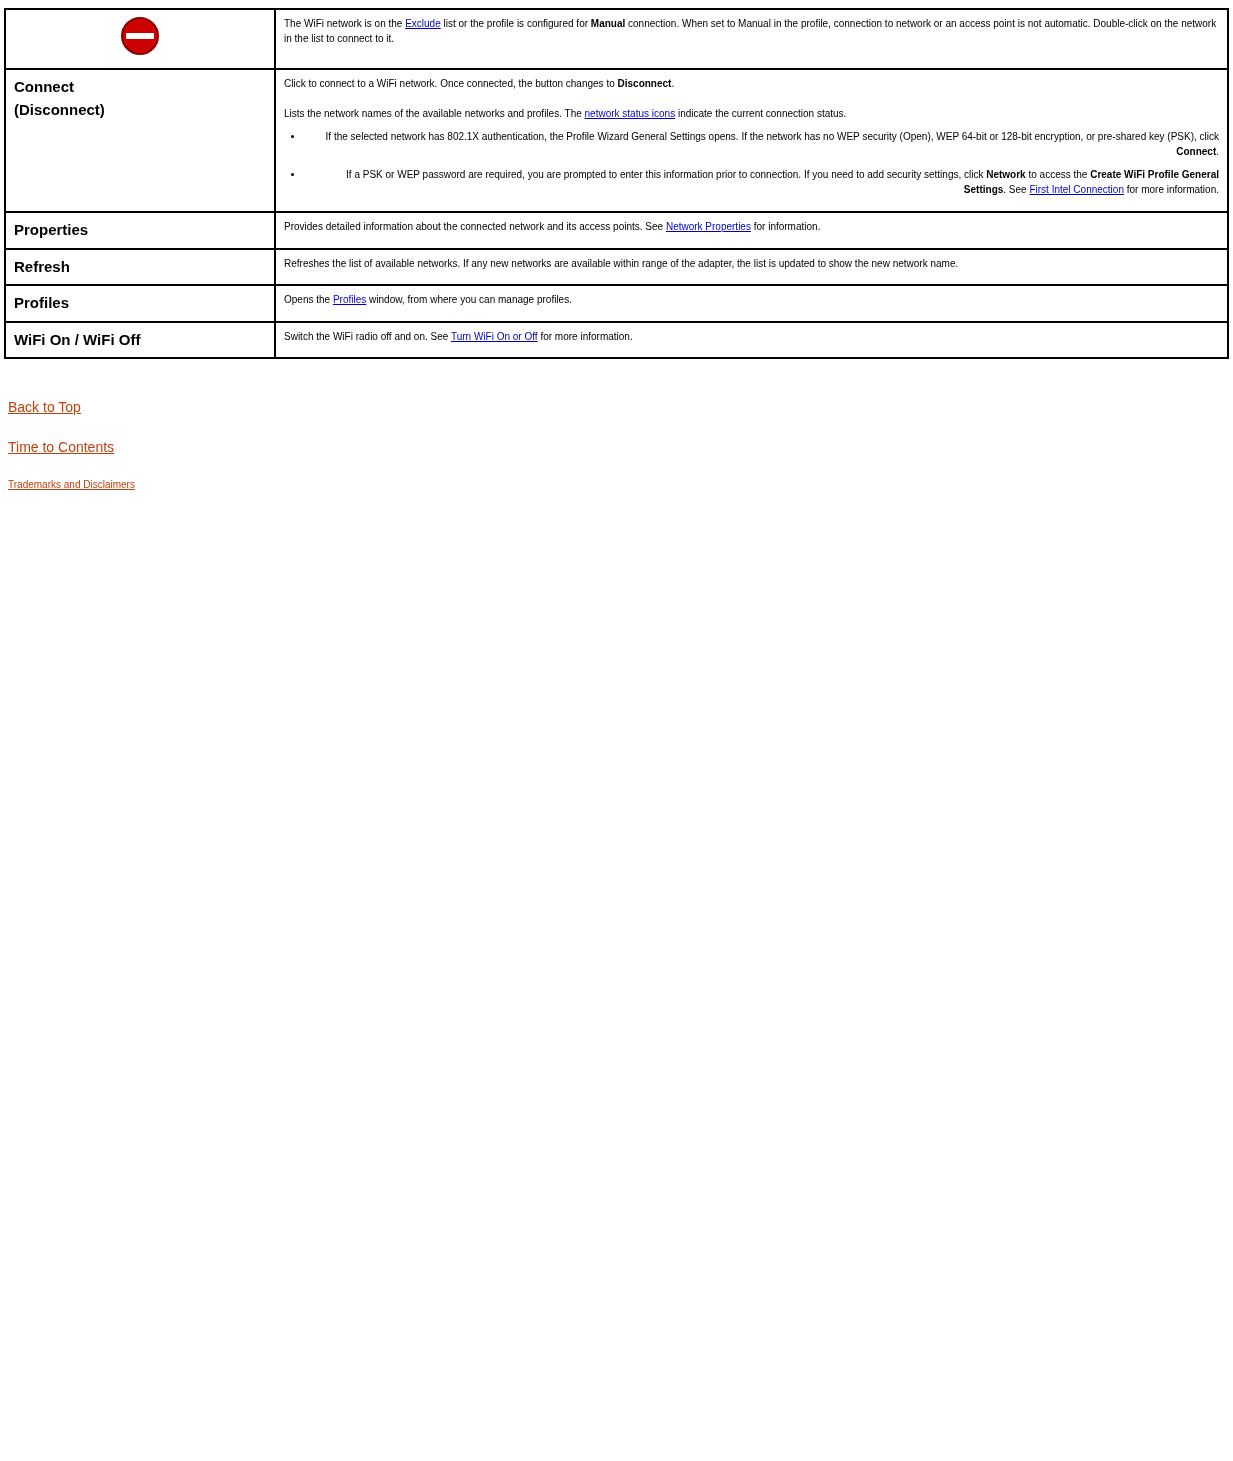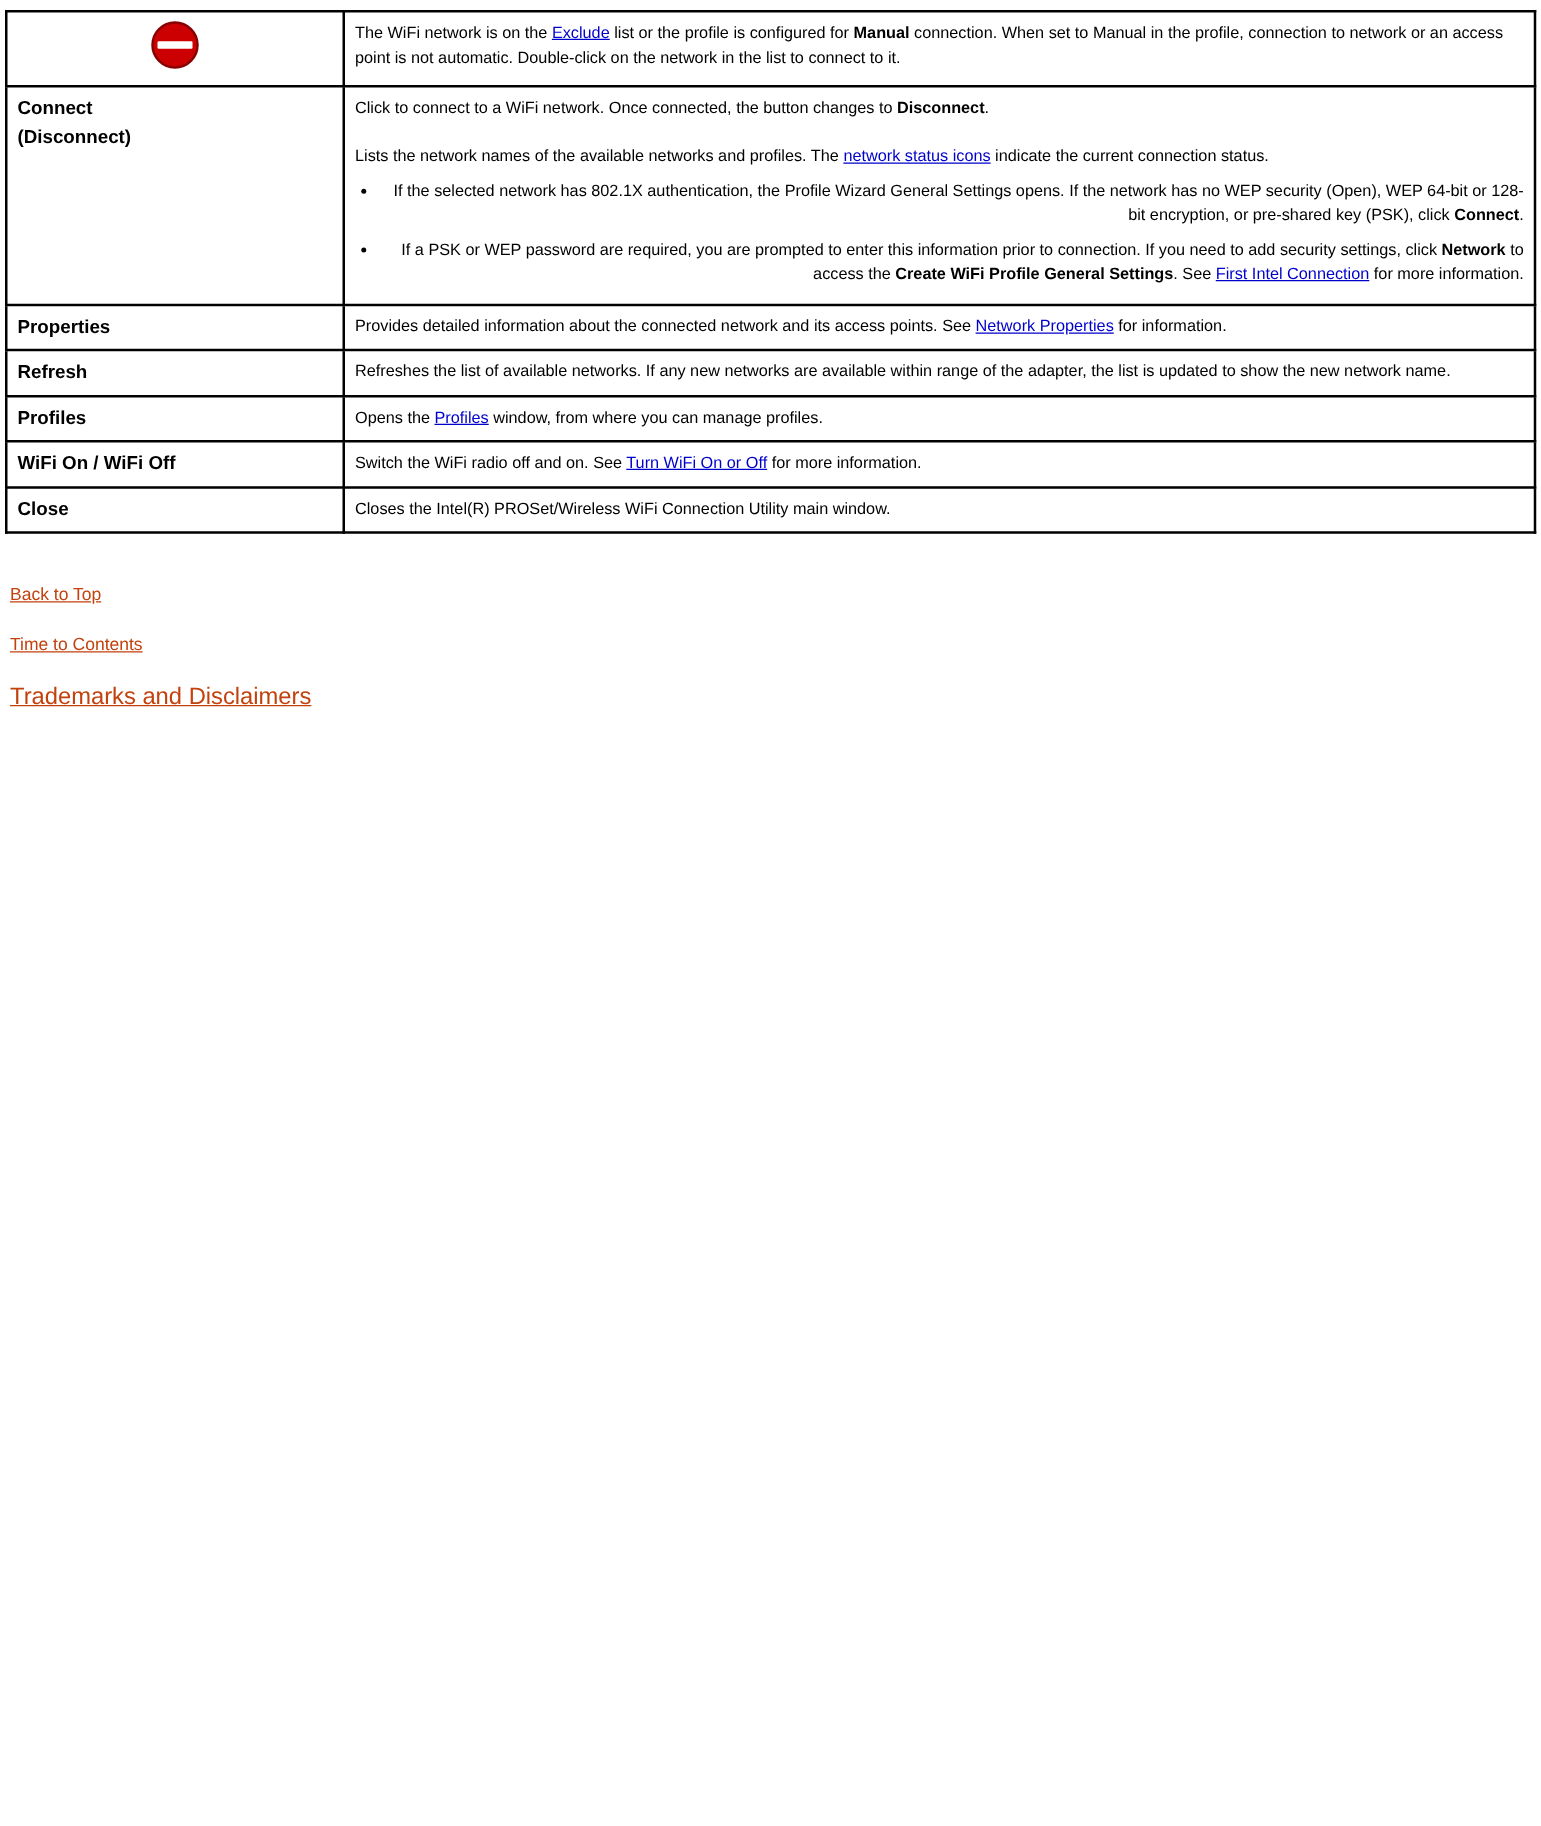--- a/index.html
+++ b/index.html
@@ -26,21 +26,21 @@
       padding: 6px 8px;
       line-height: 1.5;
     }
     td.label-cell {
       width: 270px;
       font-weight: bold;
       font-size: 15px;
       white-space: nowrap;
     }
     td.desc-cell {
-      font-size: 13px;
+      font-size: 10px;
     }
     .icon-cell {
       width: 60px;
       text-align: center;
       vertical-align: middle;
     }
     ul {
       margin-left: 20px;
       margin-top: 8px;
     }
@@ -58,21 +58,21 @@
     }
     .footer-links a {
       display: block;
       margin-bottom: 24px;
       font-size: 14px;
       color: #c2410c;
       text-decoration: underline;
     }
     .footer-links .trademarks {
       margin-top: 0;
-      font-size: 19px;
+      font-size: 10px;
     }
     strong {
       font-weight: bold;
     }
   </style>
 </head>
 <body>
 
 <div class="page-wrapper">
   <table>
@@ -124,24 +124,20 @@
       </td>
     </tr>
 
     <tr>
       <td class="label-cell">WiFi On /  WiFi Off</td>
       <td class="desc-cell">
         Switch the WiFi radio off and on. See <a href="#">Turn WiFi On or Off</a> for more information.
       </td>
     </tr>
 
-    <tr>
-      <td class="label-cell">Close</td>
-      <td class="desc-cell">Closes the Intel(R) PROSet/Wireless WiFi Connection Utility main window.</td>
-    </tr>
 
   </tbody>
     </table>
 
   <div class="footer-links">
     <a href="#">Back to Top</a>
     <a href="#">Time to Contents</a>
     <a href="#" class="trademarks">Trademarks and Disclaimers</a>
   </div>
 </div>

